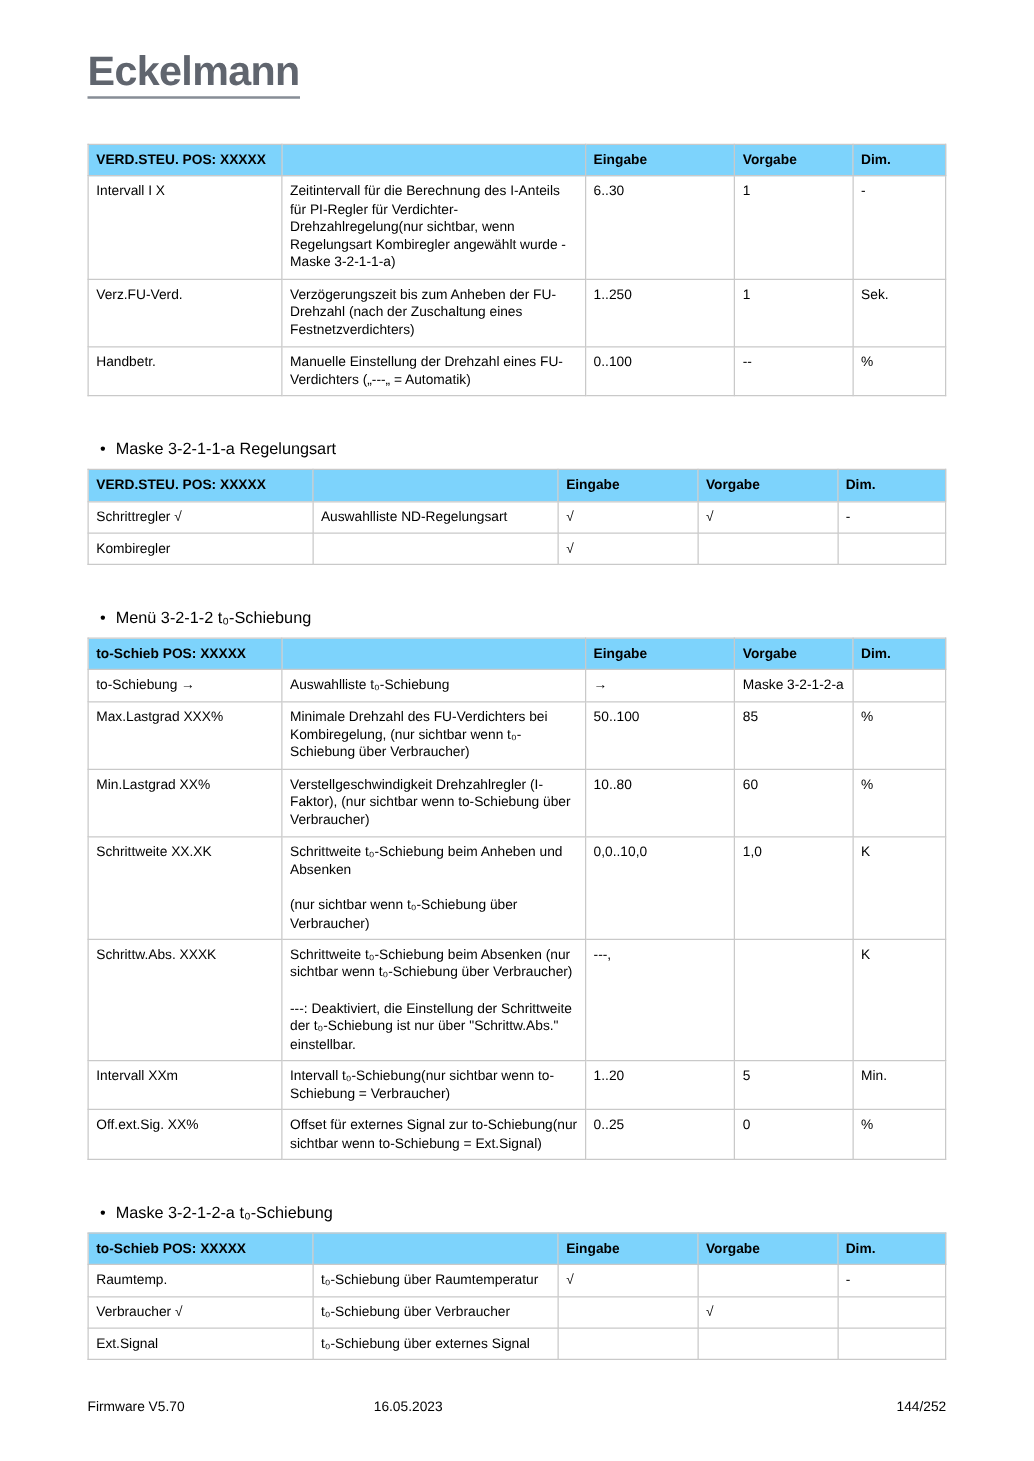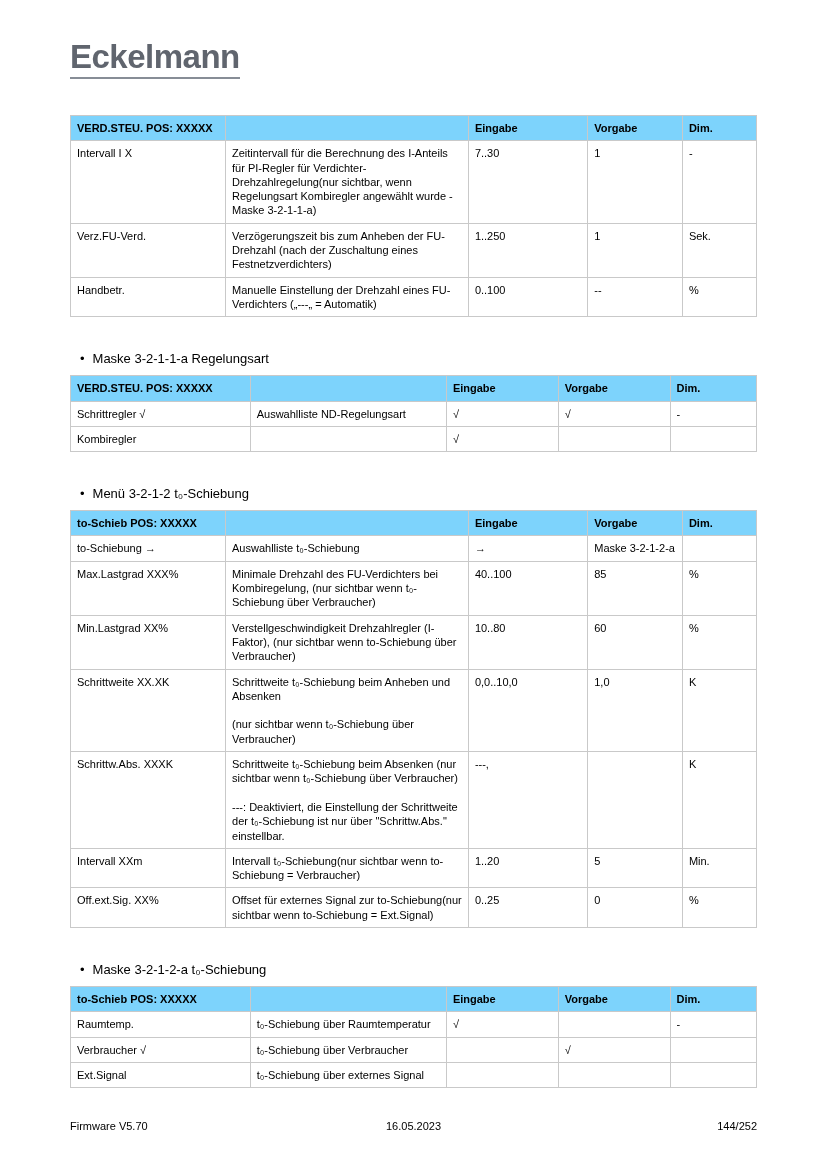--- a/index.html
+++ b/index.html
@@ -64,21 +64,21 @@
     align-items: baseline;
     gap: 8px;
   }
   .footer {
     position: absolute;
     left: 70px; right: 70px; top: 1120px;
     display: flex;
     font-size: 11px;
   }
   .footer > span { flex: 1; }
-  .footer > span:nth-child(2) { text-align: center; }
+  .footer > span:nth-child(2) { }
   .footer > span:nth-child(3) { text-align: right; }
 </style>
 </head>
 <body>
 
 <div class="page">
 
   <div class="logo">Eckelmann</div>
 
   
@@ -96,21 +96,21 @@
         <th></th>
         <th>Eingabe</th>
         <th>Vorgabe</th>
         <th>Dim.</th>
       </tr>
     </thead>
     <tbody>
       <tr>
         <td>Intervall I X</td>
         <td class="desc">Zeitintervall für die Berechnung des I-Anteils für PI-Regler für Verdichter-Drehzahlregelung(nur sichtbar, wenn Regelungsart Kombiregler angewählt wurde - Maske 3-2-1-1-a)</td>
-        <td>7..30</td>
+        <td>6..30</td>
         <td>1</td>
         <td>-</td>
       </tr>
       <tr>
         <td>Verz.FU-Verd.</td>
         <td class="desc">Verzögerungszeit bis zum Anheben der FU-Drehzahl (nach der Zuschaltung eines Festnetzverdichters)</td>
         <td>1..250</td>
         <td>1</td>
         <td>Sek.</td>
       </tr>
@@ -192,21 +192,21 @@
       <tr>
         <td>to-Schiebung →</td>
         <td class="desc">Auswahlliste t₀-Schiebung</td>
         <td>→</td>
         <td>Maske 3-2-1-2-a</td>
         <td></td>
       </tr>
       <tr>
         <td>Max.Lastgrad XXX%</td>
         <td class="desc">Minimale Drehzahl des FU-Verdichters bei Kombiregelung, (nur sichtbar wenn t₀-Schiebung über Verbraucher)</td>
-        <td>40..100</td>
+        <td>50..100</td>
         <td>85</td>
         <td>%</td>
       </tr>
       <tr>
         <td>Min.Lastgrad XX%</td>
         <td class="desc">Verstellgeschwindigkeit Drehzahlregler (I-Faktor), (nur sichtbar wenn to-Schiebung über Verbraucher)</td>
         <td>10..80</td>
         <td>60</td>
         <td>%</td>
       </tr>

